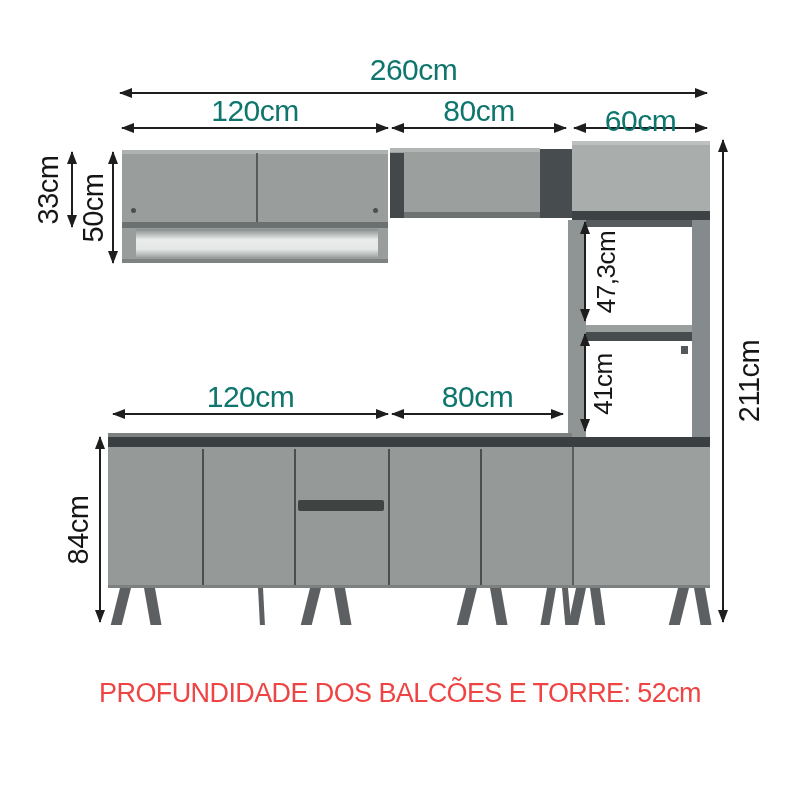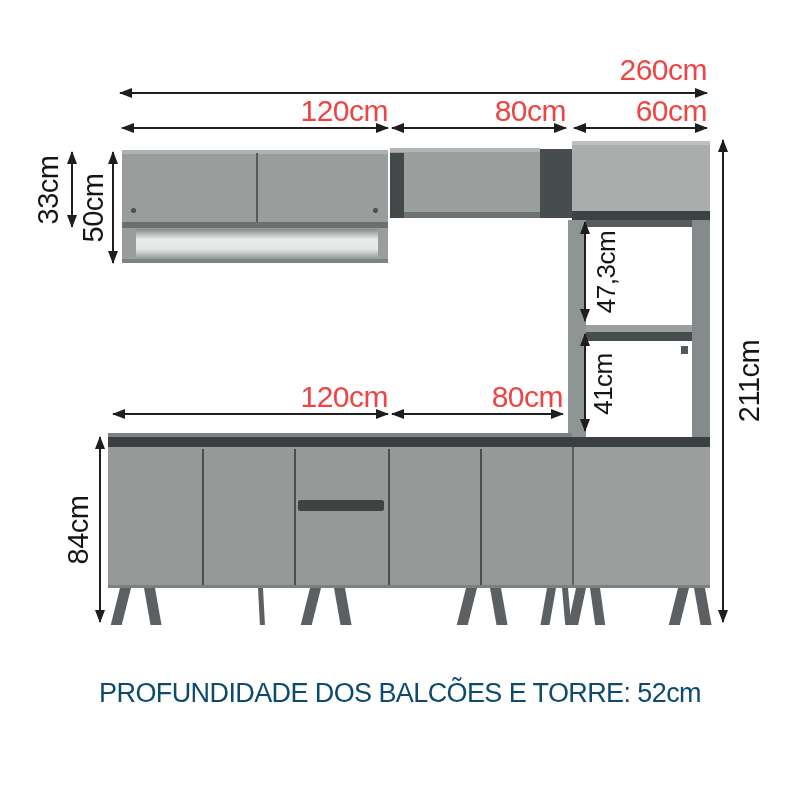--- a/index.html
+++ b/index.html
@@ -11,29 +11,29 @@
   .hdim{position:absolute;height:2px;background:#1e1e1e;}
   .hdim::before{content:"";position:absolute;left:-1px;top:-4px;
     border-top:5px solid transparent;border-bottom:5px solid transparent;border-right:13px solid #1e1e1e;}
   .hdim::after{content:"";position:absolute;right:-1px;top:-4px;
     border-top:5px solid transparent;border-bottom:5px solid transparent;border-left:13px solid #1e1e1e;}
   .vdim{position:absolute;width:2px;background:#1e1e1e;}
   .vdim::before{content:"";position:absolute;top:-1px;left:-4px;
     border-left:5px solid transparent;border-right:5px solid transparent;border-bottom:13px solid #1e1e1e;}
   .vdim::after{content:"";position:absolute;bottom:-1px;left:-4px;
     border-left:5px solid transparent;border-right:5px solid transparent;border-top:13px solid #1e1e1e;}
-  .dlabel{position:absolute;font-size:30px;letter-spacing:-0.5px;text-align:right;white-space:nowrap;color:#ef4444;}
+  .dlabel{position:absolute;font-size:30px;letter-spacing:-0.5px;text-align:center;white-space:nowrap;color:#0f766e;}
   .vlabel{position:absolute;width:120px;height:30px;line-height:30px;font-size:29px;letter-spacing:-0.5px;
     text-align:center;white-space:nowrap;transform:rotate(-90deg);color:#151515;}
   .vlabel.small{font-size:26px;}
   
   .panel{position:absolute;}
   .leg{position:absolute;top:588px;height:37px;background:#5c6063;transform-origin:top center;}
   
-  .note{position:absolute;left:0;width:800px;text-align:center;font-size:27px;letter-spacing:-0.6px;color:#0c4a6e;}
+  .note{position:absolute;left:0;width:800px;text-align:center;font-size:27px;letter-spacing:-0.6px;color:#ef4444;}
 </style>
 </head>
 <body>
 
 <div id="stage">
 
   <div class="panel" style="left:122px;top:150px;width:266px;height:113px;background:#999e9c;"></div>
   <div class="panel" style="left:122px;top:150px;width:266px;height:4px;background:#aeb2b0;"></div>
   <div class="panel" style="left:256px;top:153px;width:2px;height:69px;background:#565b5a;"></div>
   <div class="panel" style="left:131px;top:208px;width:5px;height:5px;border-radius:50%;background:#4b504f;"></div>
@@ -98,21 +98,21 @@
   <div class="vdim" style="left:71px;top:152px;height:75px;"></div>
   <div class="vdim" style="left:112px;top:152px;height:111px;"></div>
   <div class="vdim" style="left:99px;top:437px;height:185px;"></div>
   <div class="vdim" style="left:584px;top:222px;height:99px;"></div>
   <div class="vdim" style="left:584px;top:334px;height:97px;"></div>
   <div class="vdim" style="left:722px;top:140px;height:482px;"></div>
 
   <div class="dlabel" style="left:120px;width:587px;top:53px;">260cm</div>
   <div class="dlabel" style="left:122px;width:266px;top:94px;">120cm</div>
   <div class="dlabel" style="left:392px;width:174px;top:94px;">80cm</div>
-  <div class="dlabel" style="left:574px;width:133px;top:94px;">60cm</div>
+  <div class="dlabel" style="left:574px;width:133px;top:104px;">60cm</div>
   <div class="dlabel" style="left:113px;width:275px;top:380px;">120cm</div>
   <div class="dlabel" style="left:392px;width:171px;top:380px;">80cm</div>
 
   <div class="vlabel" style="left:-12px;top:175px;">33cm</div>
   <div class="vlabel" style="left:33px;top:193px;">50cm</div>
   <div class="vlabel" style="left:18px;top:515px;">84cm</div>
   <div class="vlabel small" style="left:546px;top:257px;">47,3cm</div>
   <div class="vlabel small" style="left:543px;top:369px;">41cm</div>
   <div class="vlabel" style="left:689px;top:366px;">211cm</div>
 

